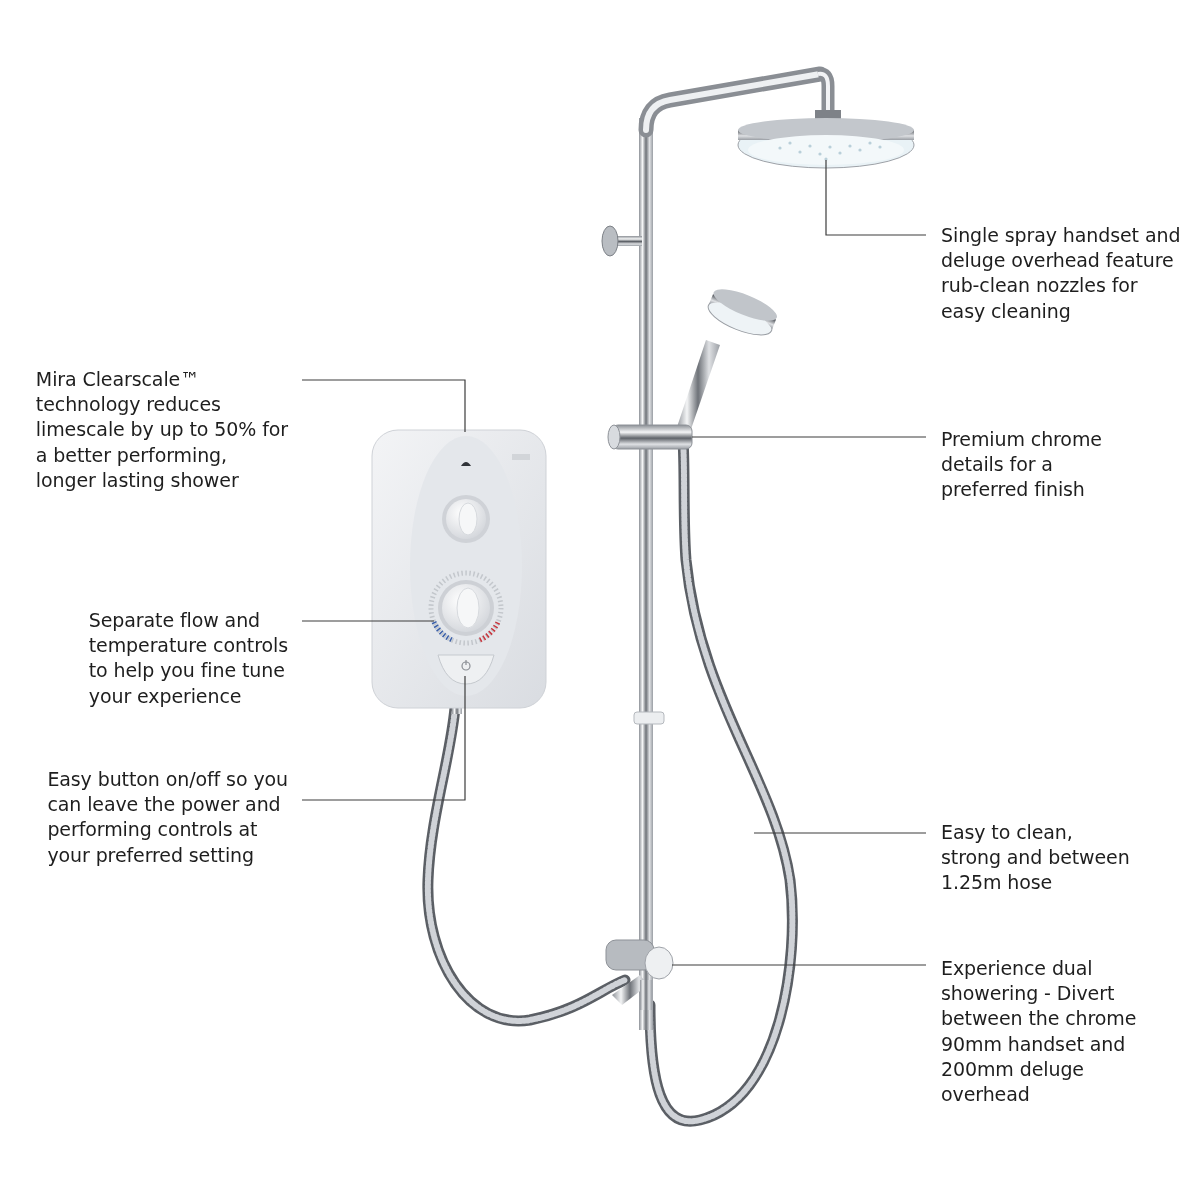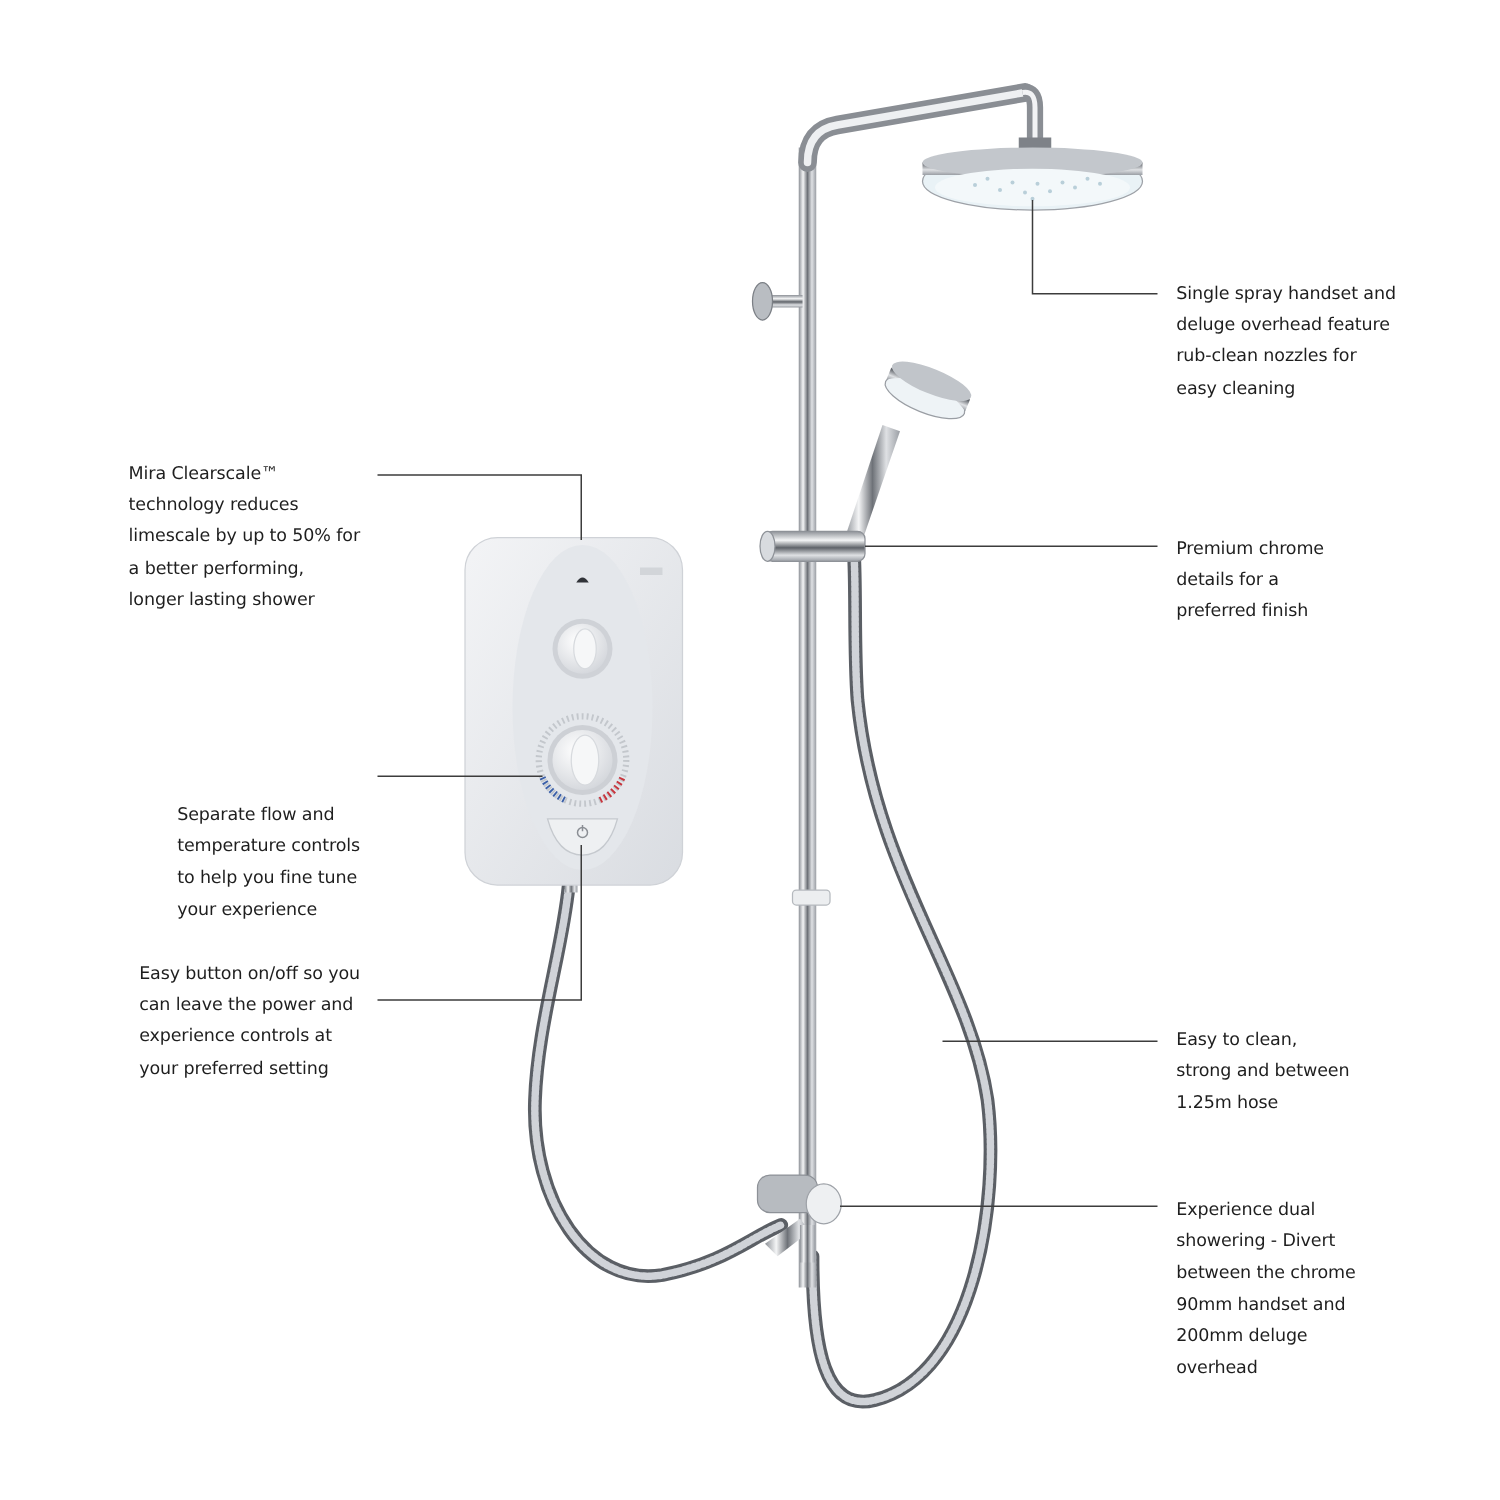--- a/index.html
+++ b/index.html
@@ -1,19 +1,19 @@
 <!DOCTYPE html>
 <html><head>
 <meta charset="utf-8">
 <style>
   html, body { margin: 0; padding: 0; background: #ffffff; }
   body { width: 1200px; height: 1200px; position: relative; overflow: hidden;
          font-family: "DejaVu Sans", "Liberation Sans", sans-serif; color: #1a1a1a; }
   .canvas { position: absolute; left: 0; top: 0; width: 1200px; height: 1200px; }
-  .label { position: absolute; font-size: 14px; line-height: 25.2px; letter-spacing: -0.1px; color: #1e1e1e; }
+  .label { position: absolute; font-size: 19px; line-height: 25.2px; letter-spacing: -0.1px; color: #1e1e1e; }
   .label .line { display: block; white-space: nowrap; }
   .label.left { text-align: left; }
   .label.right { text-align: left; }
   svg { position: absolute; left: 0; top: 0; }
 </style>
 </head>
 <body>
 
 <div class="canvas">
 
@@ -147,31 +147,31 @@
   </svg>
 
   <div class="label left" style="right:912px; top:367px;">
     <span class="line">Mira Clearscale™</span>
     <span class="line">technology reduces</span>
     <span class="line">limescale by up to 50% for</span>
     <span class="line">a better performing,</span>
     <span class="line">longer lasting shower</span>
   </div>
 
-  <div class="label left" style="right:912px; top:608px;margin-top:32px;">
+  <div class="label left" style="right:912px; top:608px;">
     <span class="line">Separate flow and</span>
     <span class="line">temperature controls</span>
     <span class="line">to help you fine tune</span>
     <span class="line">your experience</span>
   </div>
 
   <div class="label left" style="right:912px; top:767px;">
     <span class="line">Easy button on/off so you</span>
     <span class="line">can leave the power and</span>
-    <span class="line">experience controls at</span>
+    <span class="line">performing controls at</span>
     <span class="line">your preferred setting</span>
   </div>
 
   <div class="label right" style="left:941px; top:223px;">
     <span class="line">Single spray handset and</span>
     <span class="line">deluge overhead feature</span>
     <span class="line">rub-clean nozzles for</span>
     <span class="line">easy cleaning</span>
   </div>
 

